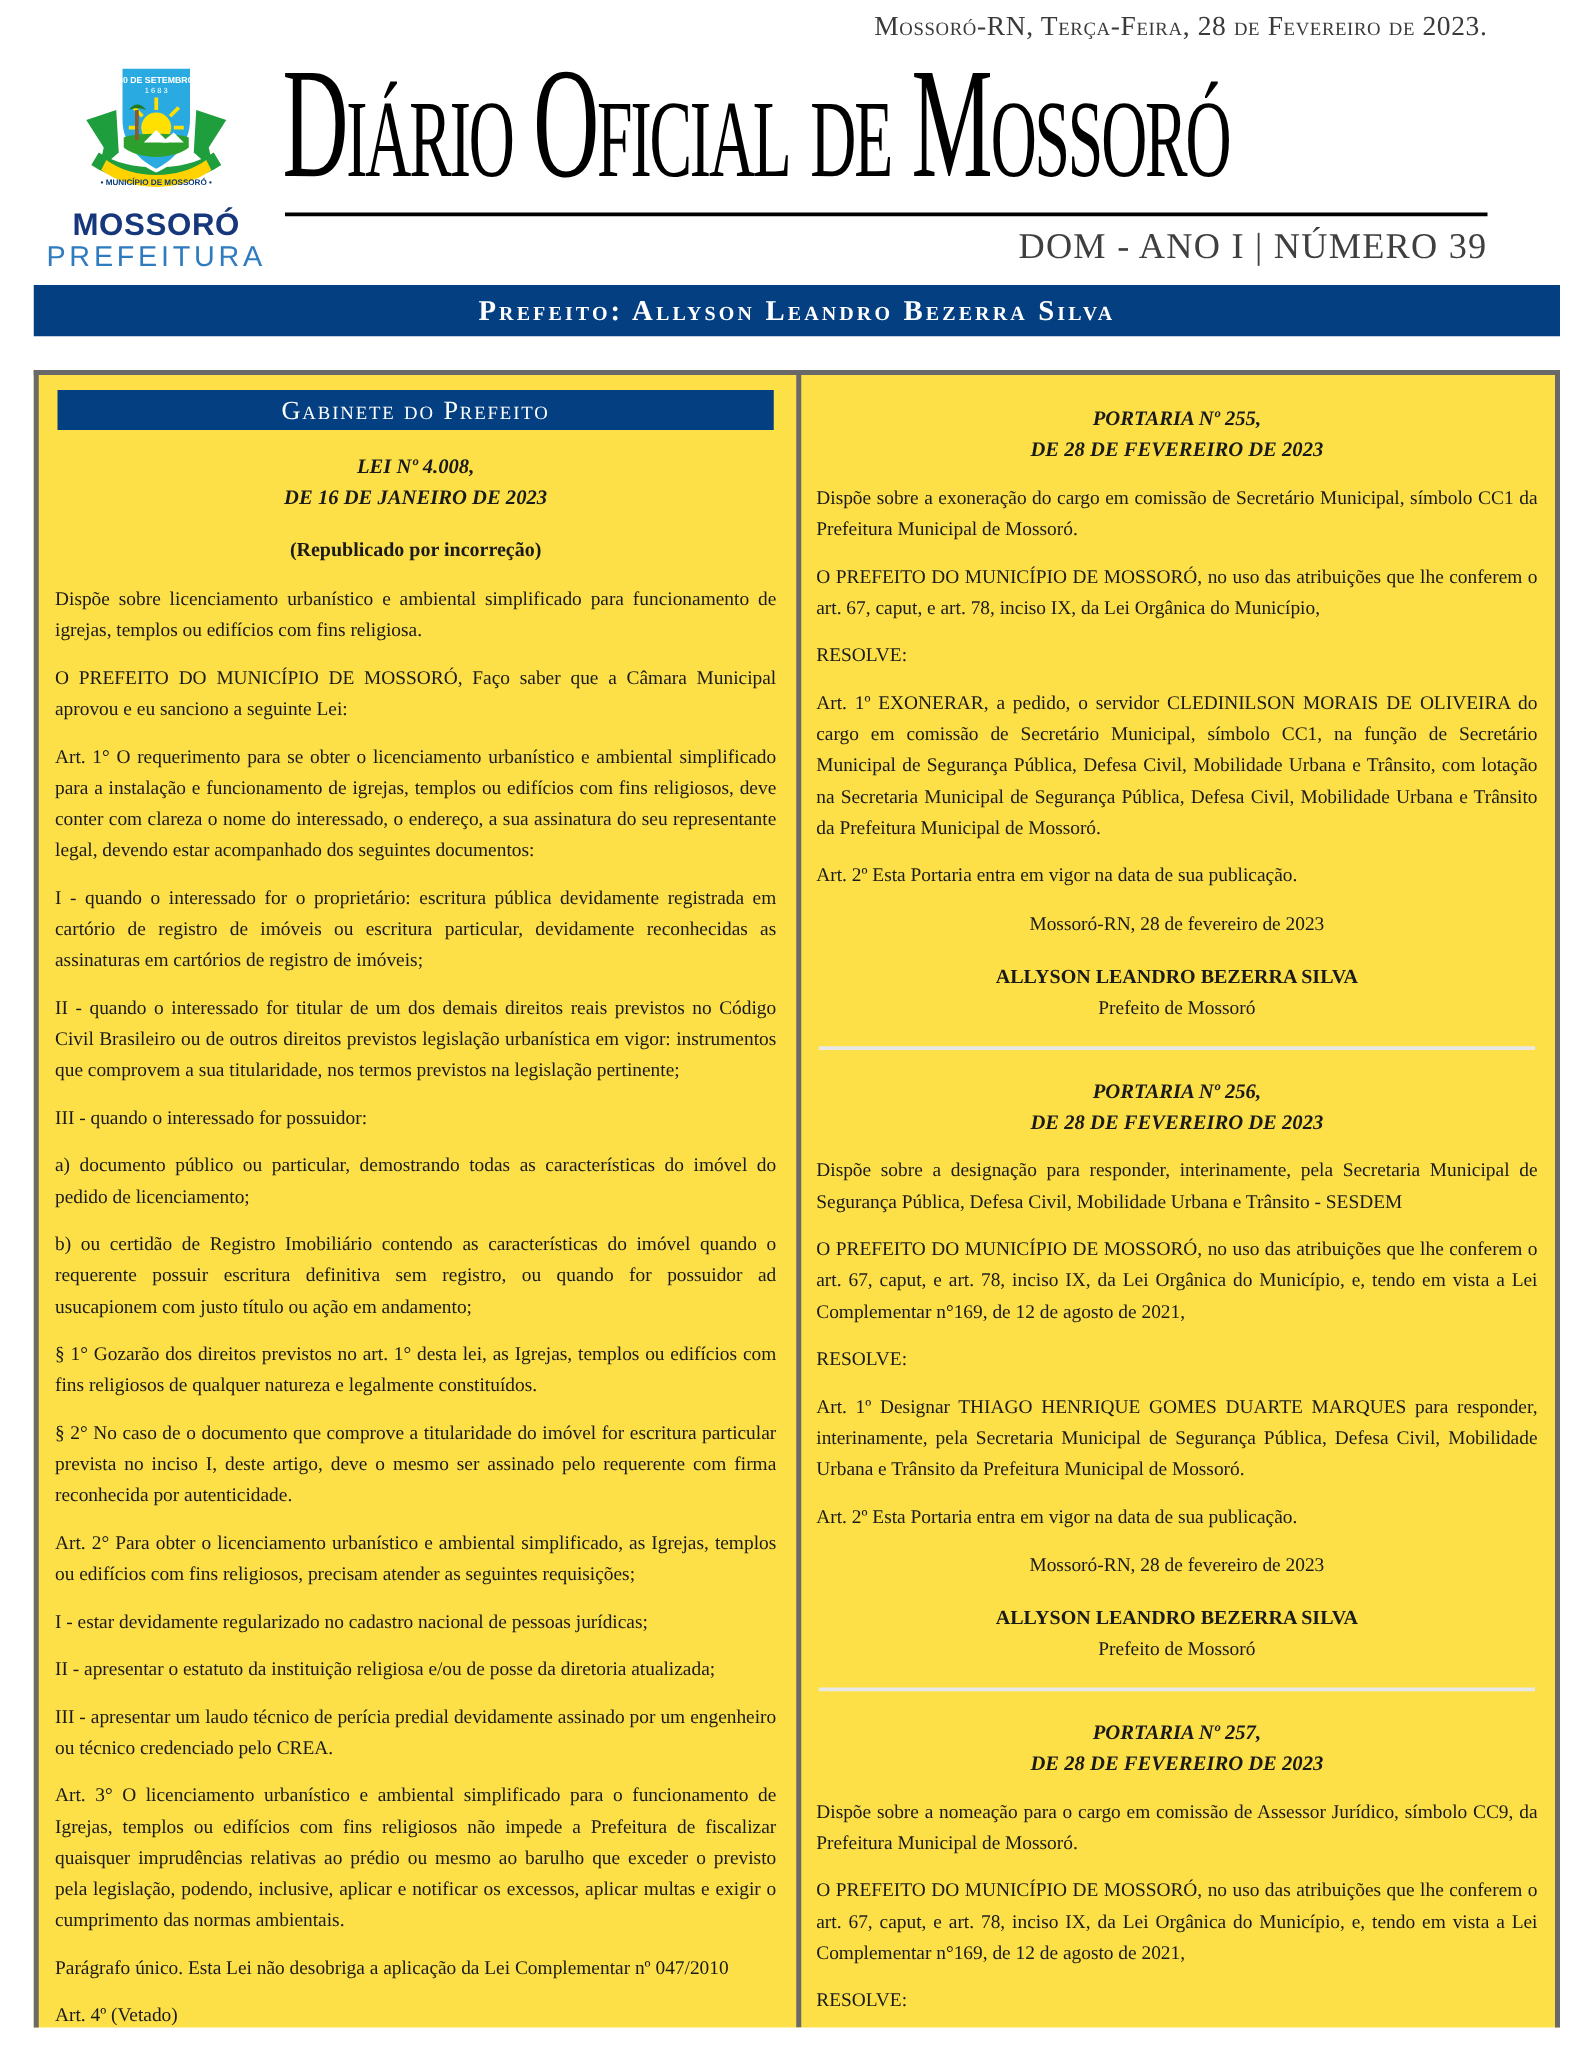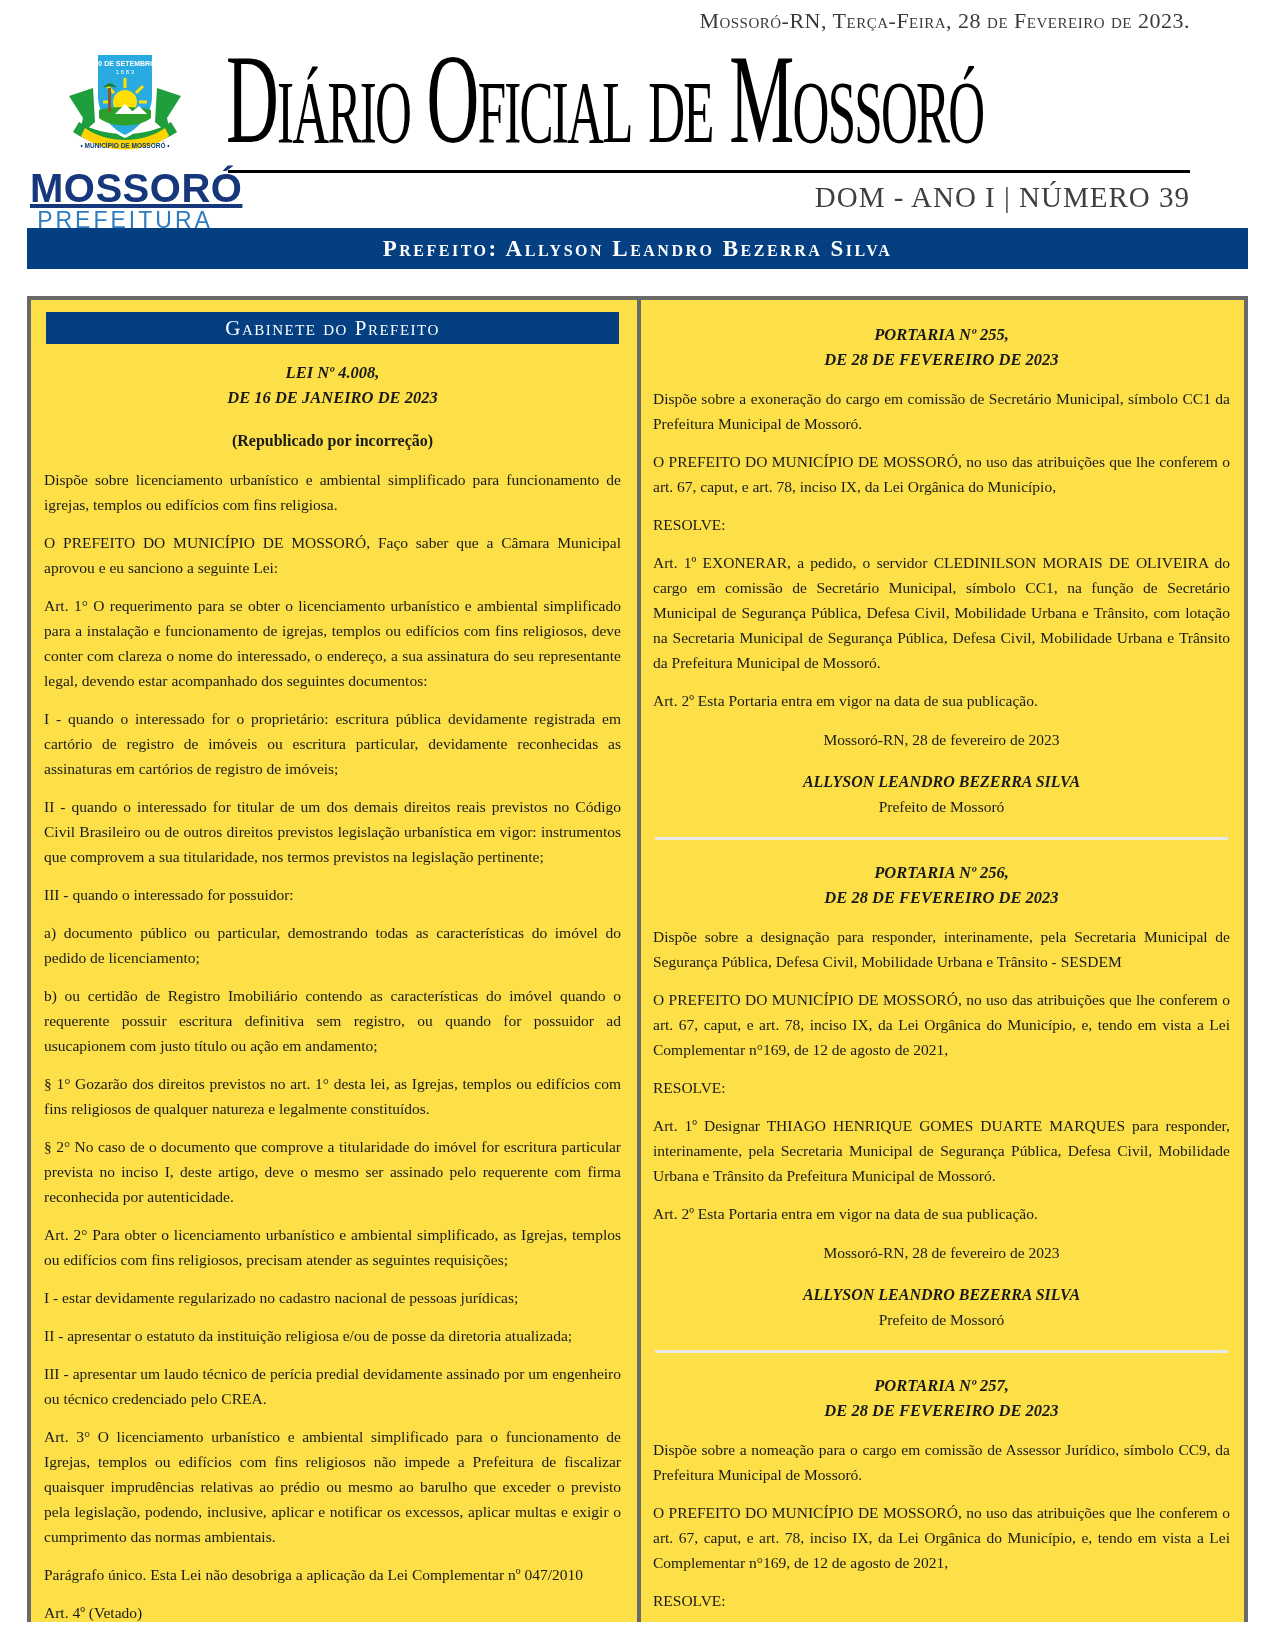--- a/index.html
+++ b/index.html
@@ -8,21 +8,21 @@
   
   .masthead{position:relative;height:228px;}
   .dateline{position:absolute;top:8px;right:85px;font-variant:small-caps;font-size:22px;letter-spacing:.5px;color:#3a3a3a;white-space:nowrap;}
   .masthead-title{position:absolute;left:226px;top:34px;font-size:126px;line-height:1.05;font-variant:small-caps;white-space:nowrap;letter-spacing:-3px;transform:scaleX(.58);transform-origin:left top;color:#000;}
   .title-rule{position:absolute;left:228px;right:85px;top:170px;height:3px;background:#000;}
   .edition{position:absolute;right:85px;top:181px;font-size:29px;letter-spacing:1px;color:#3f3f3f;font-variant:small-caps;white-space:nowrap;}
 
   
   .logo{position:absolute;left:30px;top:44px;width:190px;text-align:center;font-family:"Liberation Sans","DejaVu Sans",sans-serif;}
   .logo svg{display:block;margin:0 auto;}
-  .logo-city{font-size:40px;font-weight:800;color:#16377c;letter-spacing:.5px;line-height:1;margin-top:2px;text-decoration:underline;}
+  .logo-city{font-size:25px;font-weight:800;color:#16377c;letter-spacing:.5px;line-height:1;margin-top:2px;}
   .logo-sub{font-size:23px;font-weight:400;color:#2e7bbf;letter-spacing:3px;line-height:1.1;}
 
   
   .banner{margin:0 27px;height:41px;background:#043f81;display:flex;align-items:center;justify-content:center;}
   .banner span{color:#fff;font-variant:small-caps;font-size:23px;letter-spacing:2.5px;white-space:nowrap;font-weight:bold;}
 
   
   .content{margin:27px 27px 0;border:4px solid #696969;border-bottom:none;height:1326px;box-sizing:border-box;display:flex;align-items:stretch;overflow:hidden;background:#fde047;}
   .col{flex:1 1 0;min-width:0;overflow:hidden;}
   .col.left{padding:8px 16px 0 13px;}
@@ -31,21 +31,21 @@
 
   .section-bar{margin:4px 2px 14px;height:32px;background:#043f81;display:flex;align-items:center;justify-content:center;}
   .section-bar span{color:#fff;font-variant:small-caps;font-size:21px;letter-spacing:1.5px;}
 
   
   .blk{font-size:15.5px;line-height:25px;}
   .blk.title{font-weight:bold;text-align:center;white-space:pre-line;font-size:16.5px;margin:16px 0 14px;font-style:italic;}
   .blk.subtitle{font-weight:bold;text-align:center;font-size:16px;margin:18px 0 14px;}
   .blk.para{text-align:justify;margin:0 0 13px;}
   .blk.center{text-align:center;margin:14px 0 6px;}
-  .blk.bold-center{text-align:center;font-weight:bold;font-size:16px;margin:17px 0 0;font-style:italic;}
+  .blk.bold-center{text-align:center;font-weight:bold;font-size:16px;margin:17px 0 0;}
   .blk.role-center{text-align:center;margin:0 0 10px;}
   hr.blk{border:none;border-top:3px solid #e8e8e8;margin:18px 2px 20px;}
 </style>
 </head>
 <body>
 
 <div class="masthead">
   <div class="dateline">Mossoró-RN, Terça-Feira, 28 de Fevereiro de 2023.</div>
 
   <div class="logo">

